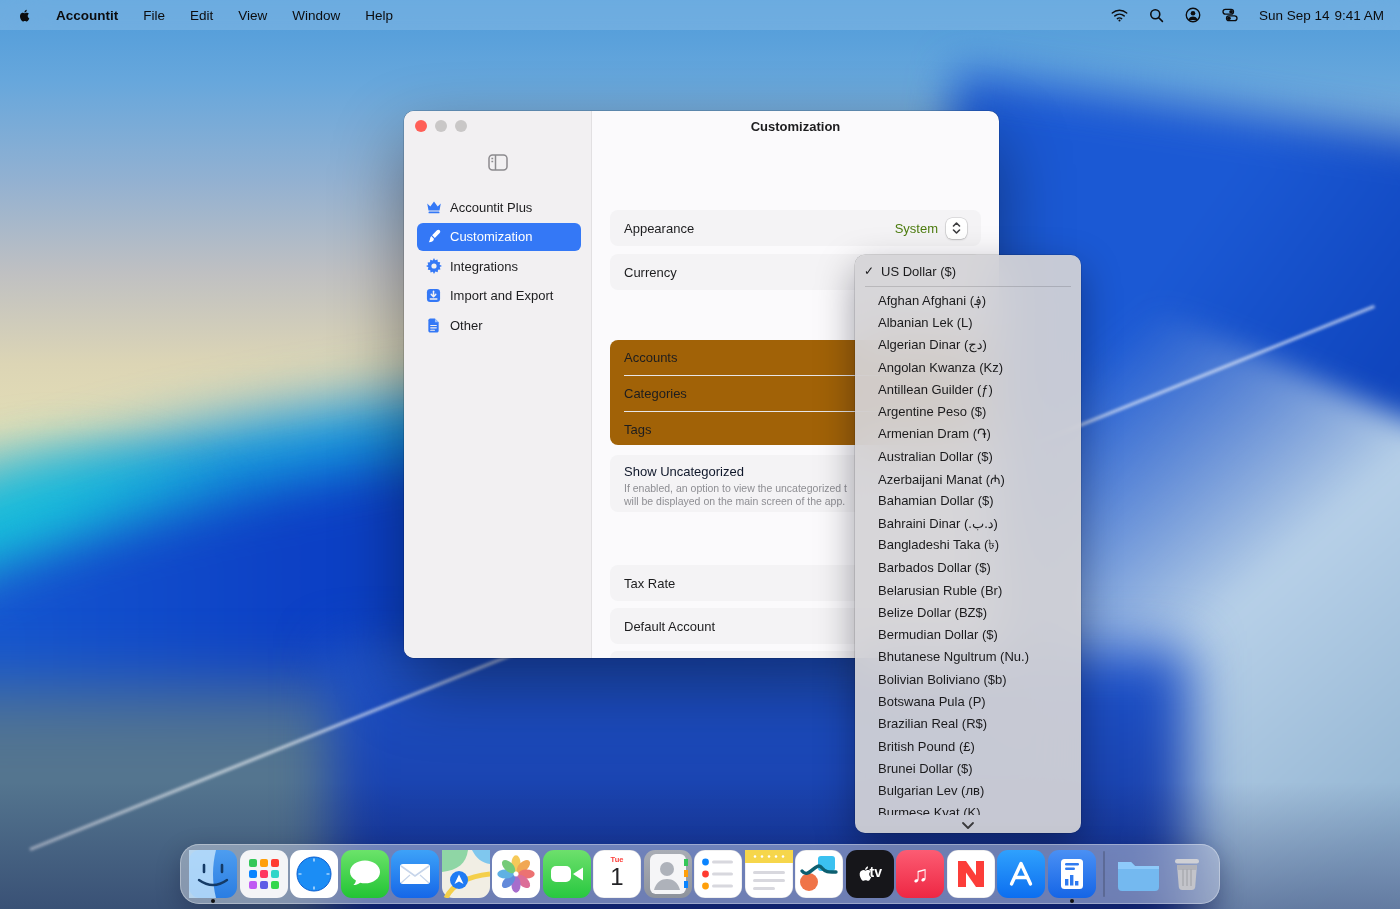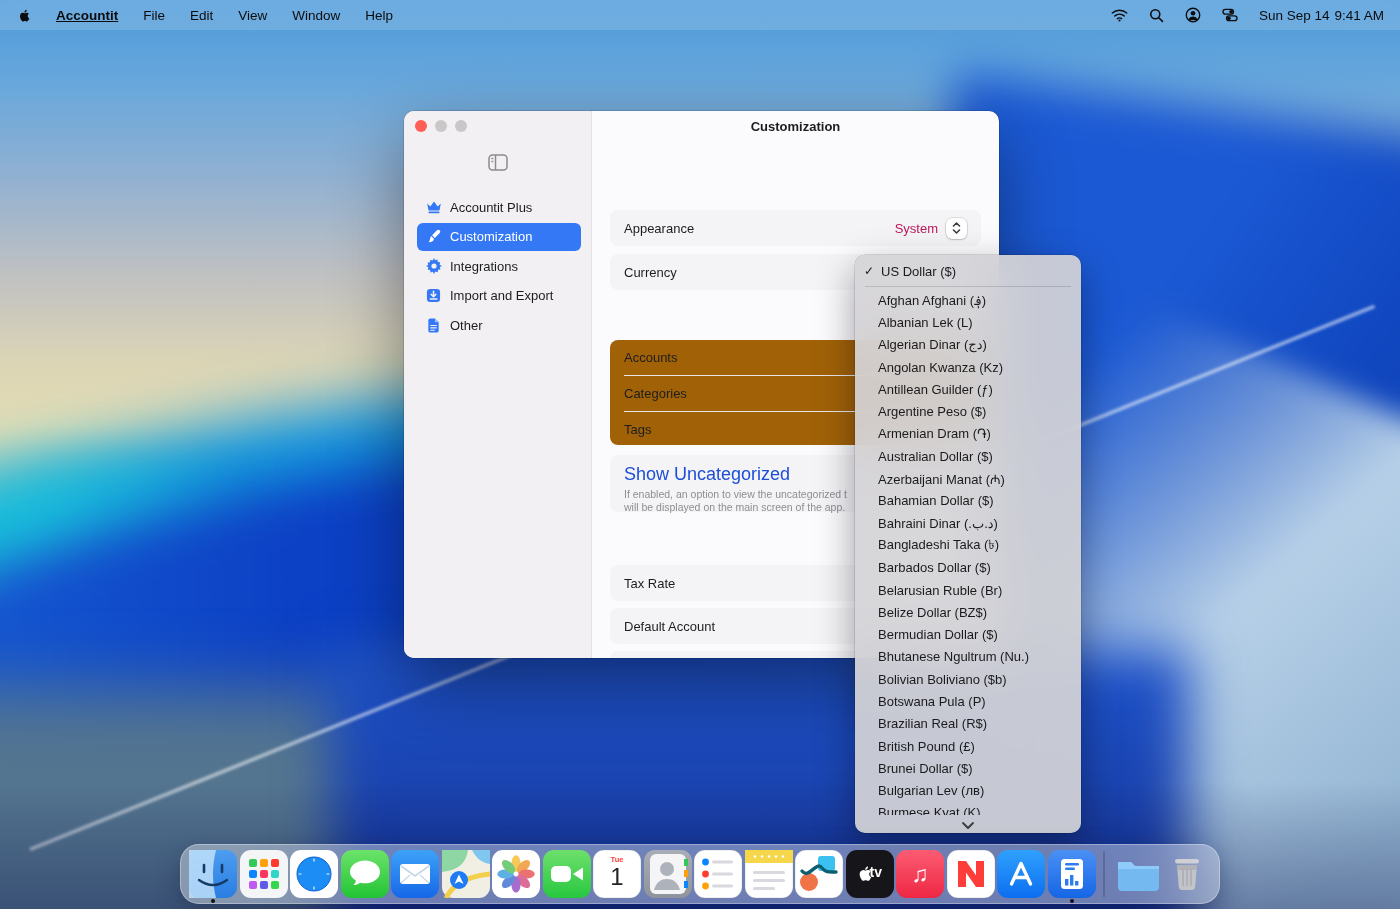--- a/index.html
+++ b/index.html
@@ -37,21 +37,21 @@
   .wp-dim     { inset:0; background:linear-gradient(180deg,rgba(0,0,0,0) 86%,rgba(8,14,70,.35)); }
 
   
   .menubar { position:absolute; top:0; left:0; right:0; height:30px;
     display:flex; align-items:center; padding:0 16px;
     background:rgba(255,255,255,.16); backdrop-filter:blur(22px);
     font-size:13.5px; color:#0c0c0e; }
   .menubar .left  { display:flex; align-items:center; gap:25px; }
   .menubar .right { margin-left:auto; display:flex; align-items:center; gap:21px; }
   .mb-item { cursor:default; }
-  .mb-app  { font-weight:bold;text-decoration:underline; }
+  .mb-app  { font-weight:bold; }
   .mb-icon svg { display:block; }
   .mb-clock { display:flex; gap:5px; font-size:13.5px; }
 
   
   .window { position:absolute; left:404px; top:111px; width:595px; height:547px;
     border-radius:10px; overflow:hidden; background:#fbfafc;
     box-shadow:0 28px 70px rgba(0,0,10,.42), 0 0 0 .5px rgba(0,0,0,.25); }
   .win-sidebar { position:absolute; left:0; top:0; bottom:0; width:188px;
     background:#f2f0f2; border-right:1px solid #e2e0e2; }
   .traffic { position:absolute; left:11px; top:9px; display:flex; gap:8px; }
@@ -68,37 +68,37 @@
 
   .win-main { position:absolute; left:188px; top:0; right:0; bottom:0; }
   .win-title { position:absolute; top:8px; left:0; right:0; text-align:center;
     font-size:13px; font-weight:bold; color:#1d1d1f; }
 
   .row { position:absolute; left:18px; width:371px; height:36px; background:#f4f3f5;
     border-radius:8px; display:flex; align-items:center; padding:0 14px; font-size:13px; }
   .row-appearance { top:99px; }
   .row-currency  { top:143px;text-align:center; }
   .row .spacer { flex:1; }
-  .popup-value { color:#be185d; margin-right:8px; }
+  .popup-value { color:#4d7c0f; margin-right:8px; }
   .stepper { width:21px; height:21px; border-radius:6px; background:#fff;
     box-shadow:0 0 0 .5px rgba(0,0,0,.18), 0 1px 2px rgba(0,0,0,.15);
     display:flex; align-items:center; justify-content:center; color:#3c3c3e; }
 
   .section-h { position:absolute; left:24px; font-size:13px; font-weight:bold; color:#6d28d9;margin-top:23px; }
   .sh-sidebar { top:205px; }
   .sh-trans   { top:432px; }
 
   .group { position:absolute; left:18px; width:371px; background:#a16207; border-radius:8px; overflow:hidden; }
   .group-sidebar { top:229px; height:105px; }
   .g-row { height:35px; display:flex; align-items:center; padding:0 14px; font-size:13px; }
   .g-sep { height:1px; background:#e7e6e8; margin-left:14px; }
 
   .box-unc { position:absolute; left:18px; top:344px; width:371px; height:57px;
     background:#f4f3f5; border-radius:8px; padding:9px 14px; }
-  .box-unc .t { font-size:18px; color:#1d4ed8; }
+  .box-unc .t { font-size:13px; color:#0f172a; }
   .box-unc .d { font-size:10.5px; color:#8e8e93; line-height:12.5px; margin-top:3px; white-space:nowrap; overflow:hidden; }
 
   .row-tax  { top:454px; }
   .row-def  { top:497px; }
   .row-partial { top:540px; height:7px; border-radius:8px 8px 0 0; overflow:hidden; }
 
   
   .menu-pop { position:absolute; left:855px; top:255px; width:226px; height:578px;
     border-radius:10px; background:rgba(212,211,214,.93); backdrop-filter:blur(26px);
     box-shadow:0 14px 38px rgba(0,0,20,.38), 0 0 0 .5px rgba(0,0,0,.22);

